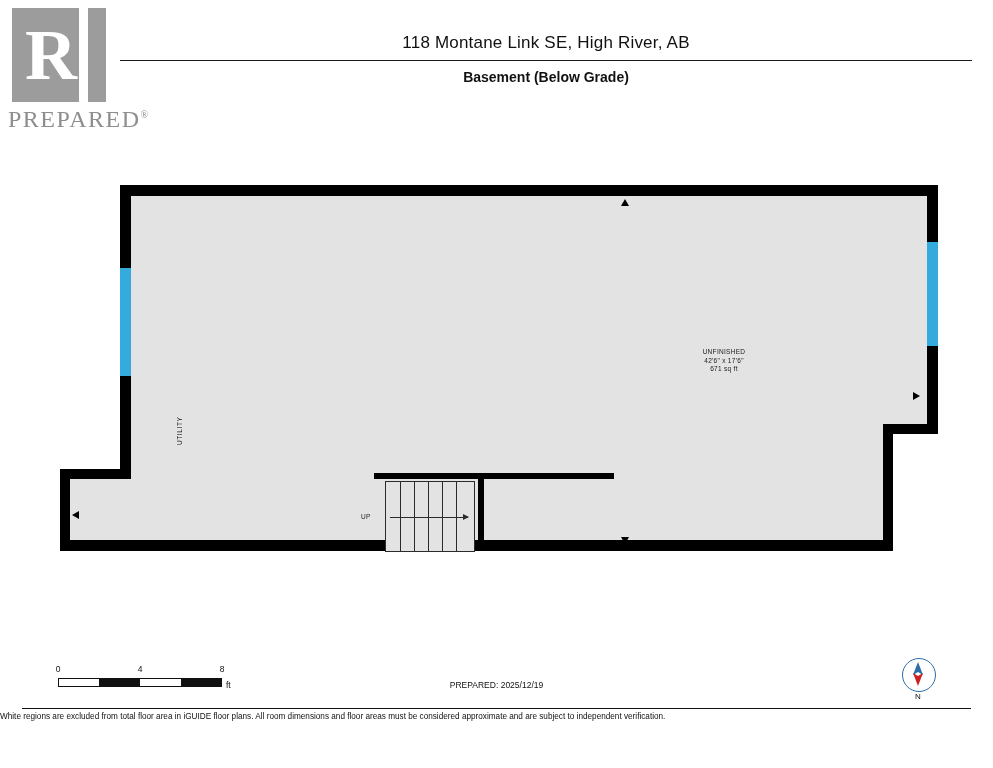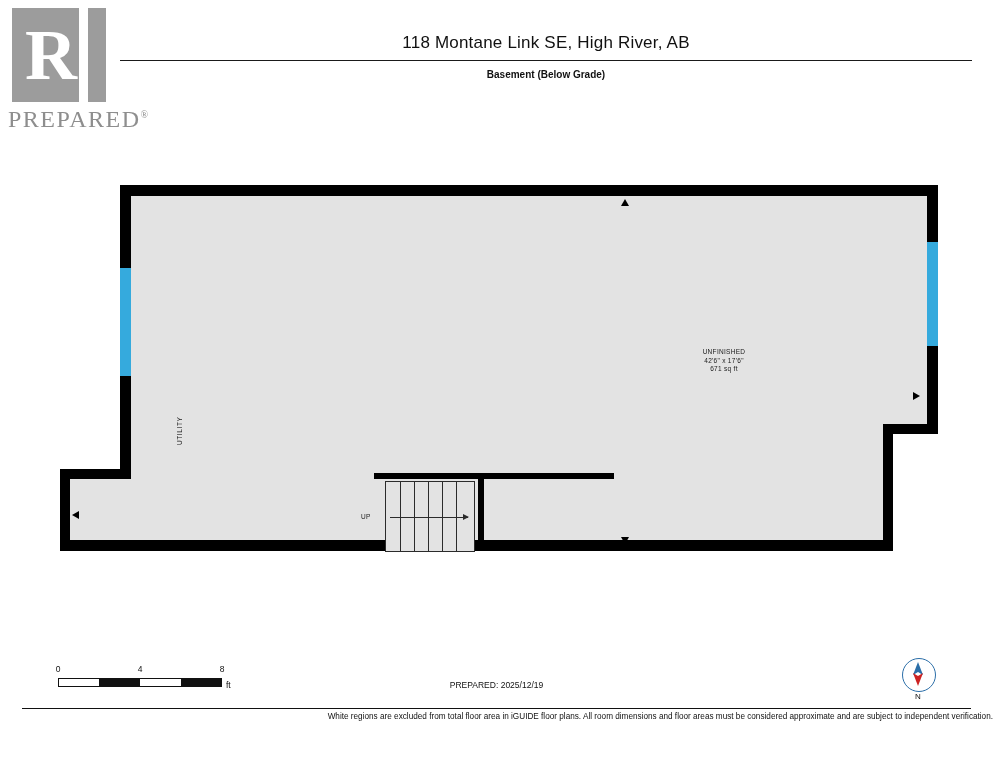--- a/index.html
+++ b/index.html
@@ -89,21 +89,21 @@
     position: absolute;
     left: 120px;
     top: 68px;
     width: 852px;
     display: flex;
     justify-content: center;
     align-items: flex-start;
     gap: 8px;
   }
   .subhead .level {
-    font-size: 10px;
+    font-size: 14px;
     font-weight: bold;
     color: #111;
     padding-top: 1px;
   }
   .subhead .areas {
     font-size: 10.5px;
     color: #111;
     line-height: 16px;
   }
 
@@ -213,21 +213,21 @@
   .compass .n-letter {
     position: absolute; left: 0; top: 34px; width: 40px; text-align: center;
     font-size: 8px; color: #111;
   }
 
   .disclaimer-rule {
     position: absolute; left: 22px; top: 708px; width: 949px; height: 1px; background: #111;
   }
   .disclaimer {
     position: absolute; left: 0; top: 712px; width: 993px;
-    text-align: right; font-size: 8.2px; color: #111;
+    text-align: left; font-size: 8.2px; color: #111;
   }
 </style>
 </head>
 <body>
 
 <div class="realtor-logo">
   <div class="realtor-mark">
     <div class="r-white">R</div>
     <div class="bar-v"></div>
   </div>

